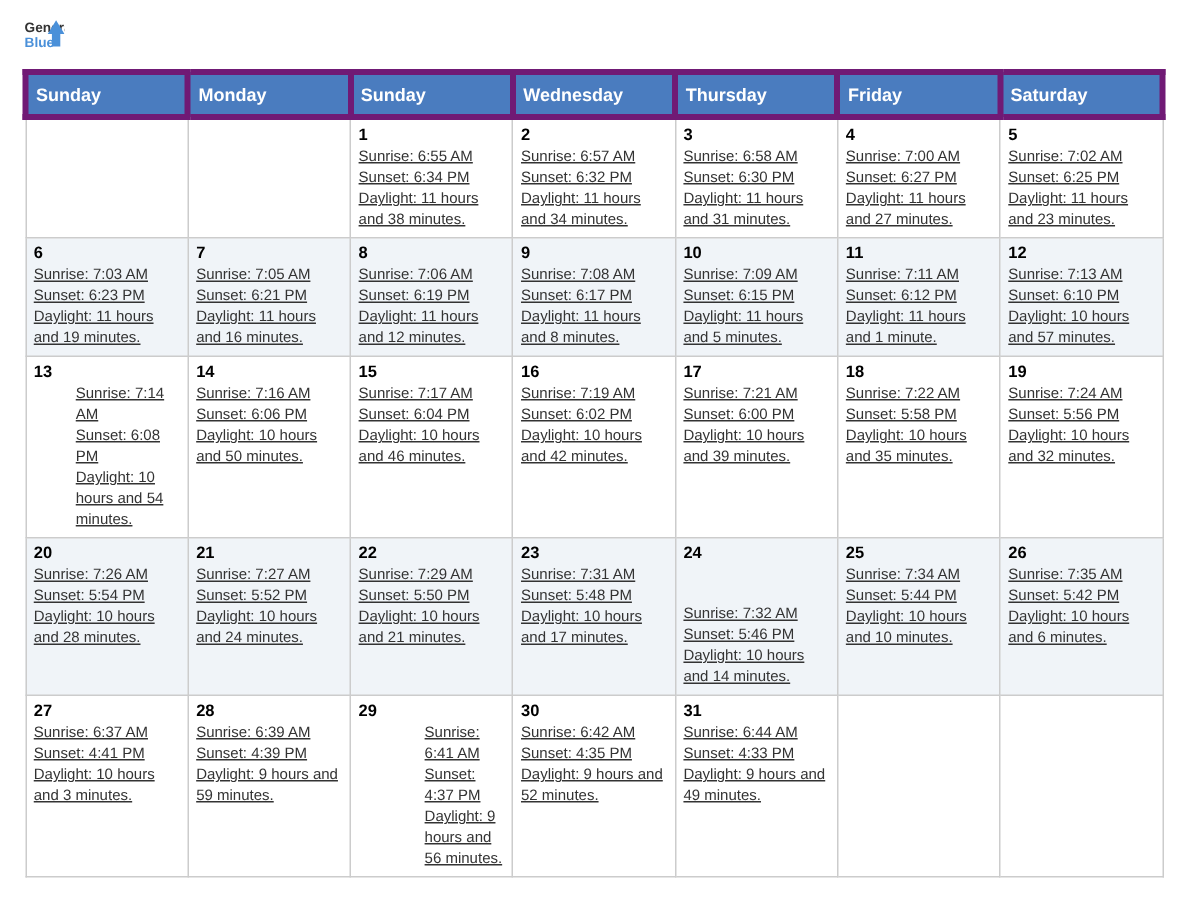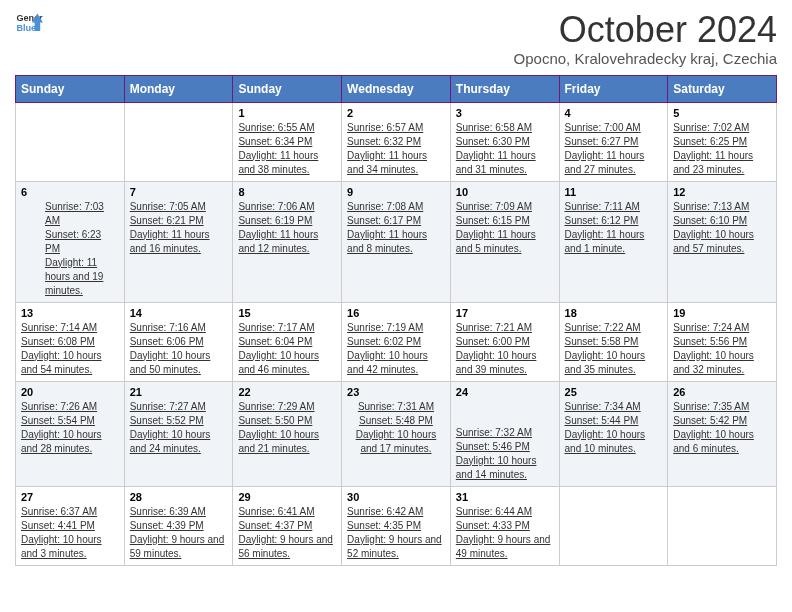--- a/index.html
+++ b/index.html
@@ -46,21 +46,21 @@
       border-collapse: collapse;
       font-size: 10.5px;
     }
     thead tr th {
       background: #4a7cbf;
       color: #fff;
       padding: 6px 5px;
       text-align: left;
       font-size: 12px;
       font-weight: bold;
-      border: 1px solid #701a75;
+      border: 4px solid #701a75;
     }
     tbody tr td {
       border: 1px solid #ccc;
       padding: 4px 5px;
       vertical-align: top;
       width: calc(100% / 7);
       min-height: 80px;
     }
     tbody tr:nth-child(odd) td {
       background: #fff;
@@ -88,24 +88,20 @@
 
 <div class="page">
   <div class="header">
     <div class="logo">
       <svg class="logo-icon" viewBox="0 0 40 40" xmlns="http://www.w3.org/2000/svg">
         <text x="2" y="16" font-size="13" font-weight="bold" fill="#333" font-family="Arial">General</text>
         <text x="2" y="30" font-size="13" font-weight="bold" fill="#4a90d9" font-family="Arial">Blue</text>
         <polygon points="32,5 40,18 36,18 36,30 28,30 28,18 24,18" fill="#4a90d9"></polygon>
       </svg>
     </div>
-    <div class="title-block">
-      <div class="main-title">October 2024</div>
-      <div class="subtitle">Opocno, Kralovehradecky kraj, Czechia</div>
-    </div>
   </div>
 
   <table>
     <thead>
       <tr>
       <th>Sunday</th>
           <th>Monday</th>
           <th>Sunday</th>
           <th>Wednesday</th>
           <th>Thursday</th>
@@ -144,21 +140,21 @@
           <td>
             <div class="day-num">5</div>
             <div class="day-info" style="white-space: pre-line;">Sunrise: 7:02 AM
 Sunset: 6:25 PM
 Daylight: 11 hours and 23 minutes.</div>
           </td>
         </tr>
         <tr>
           <td>
             <div class="day-num">6</div>
-            <div class="day-info" style="white-space: pre-line; margin-left: 24px;">Sunrise: 7:03 AM
+            <div class="day-info" style="white-space: pre-line;">Sunrise: 7:03 AM
 Sunset: 6:23 PM
 Daylight: 11 hours and 19 minutes.</div>
           </td>
           <td>
             <div class="day-num">7</div>
             <div class="day-info" style="white-space: pre-line;">Sunrise: 7:05 AM
 Sunset: 6:21 PM
 Daylight: 11 hours and 16 minutes.</div>
           </td>
           <td>
@@ -188,21 +184,21 @@
           <td>
             <div class="day-num">12</div>
             <div class="day-info" style="white-space: pre-line;">Sunrise: 7:13 AM
 Sunset: 6:10 PM
 Daylight: 10 hours and 57 minutes.</div>
           </td>
         </tr>
         <tr>
           <td>
             <div class="day-num">13</div>
-            <div class="day-info" style="white-space: pre-line;">Sunrise: 7:14 AM
+            <div class="day-info" style="white-space: pre-line; margin-left: 28px;">Sunrise: 7:14 AM
 Sunset: 6:08 PM
 Daylight: 10 hours and 54 minutes.</div>
           </td>
           <td>
             <div class="day-num">14</div>
             <div class="day-info" style="white-space: pre-line;">Sunrise: 7:16 AM
 Sunset: 6:06 PM
 Daylight: 10 hours and 50 minutes.</div>
           </td>
           <td>
@@ -250,21 +246,21 @@
 Daylight: 10 hours and 24 minutes.</div>
           </td>
           <td>
             <div class="day-num">22</div>
             <div class="day-info" style="white-space: pre-line;">Sunrise: 7:29 AM
 Sunset: 5:50 PM
 Daylight: 10 hours and 21 minutes.</div>
           </td>
           <td>
             <div class="day-num">23</div>
-            <div class="day-info" style="white-space: pre-line; text-align: center;">Sunrise: 7:31 AM
+            <div class="day-info" style="white-space: pre-line;">Sunrise: 7:31 AM
 Sunset: 5:48 PM
 Daylight: 10 hours and 17 minutes.</div>
           </td>
           <td>
             <div class="day-num">24</div>
             <div class="day-info" style="white-space: pre-line; margin-top: 28px;">Sunrise: 7:32 AM
 Sunset: 5:46 PM
 Daylight: 10 hours and 14 minutes.</div>
           </td>
           <td>
@@ -288,21 +284,21 @@
 Daylight: 10 hours and 3 minutes.</div>
           </td>
           <td>
             <div class="day-num">28</div>
             <div class="day-info" style="white-space: pre-line;">Sunrise: 6:39 AM
 Sunset: 4:39 PM
 Daylight: 9 hours and 59 minutes.</div>
           </td>
           <td>
             <div class="day-num">29</div>
-            <div class="day-info" style="white-space: pre-line;">Sunrise: 6:41 AM
+            <div class="day-info" style="white-space: pre-line; margin-left: 44px;">Sunrise: 6:41 AM
 Sunset: 4:37 PM
 Daylight: 9 hours and 56 minutes.</div>
           </td>
           <td>
             <div class="day-num">30</div>
             <div class="day-info" style="white-space: pre-line;">Sunrise: 6:42 AM
 Sunset: 4:35 PM
 Daylight: 9 hours and 52 minutes.</div>
           </td>
           <td>

